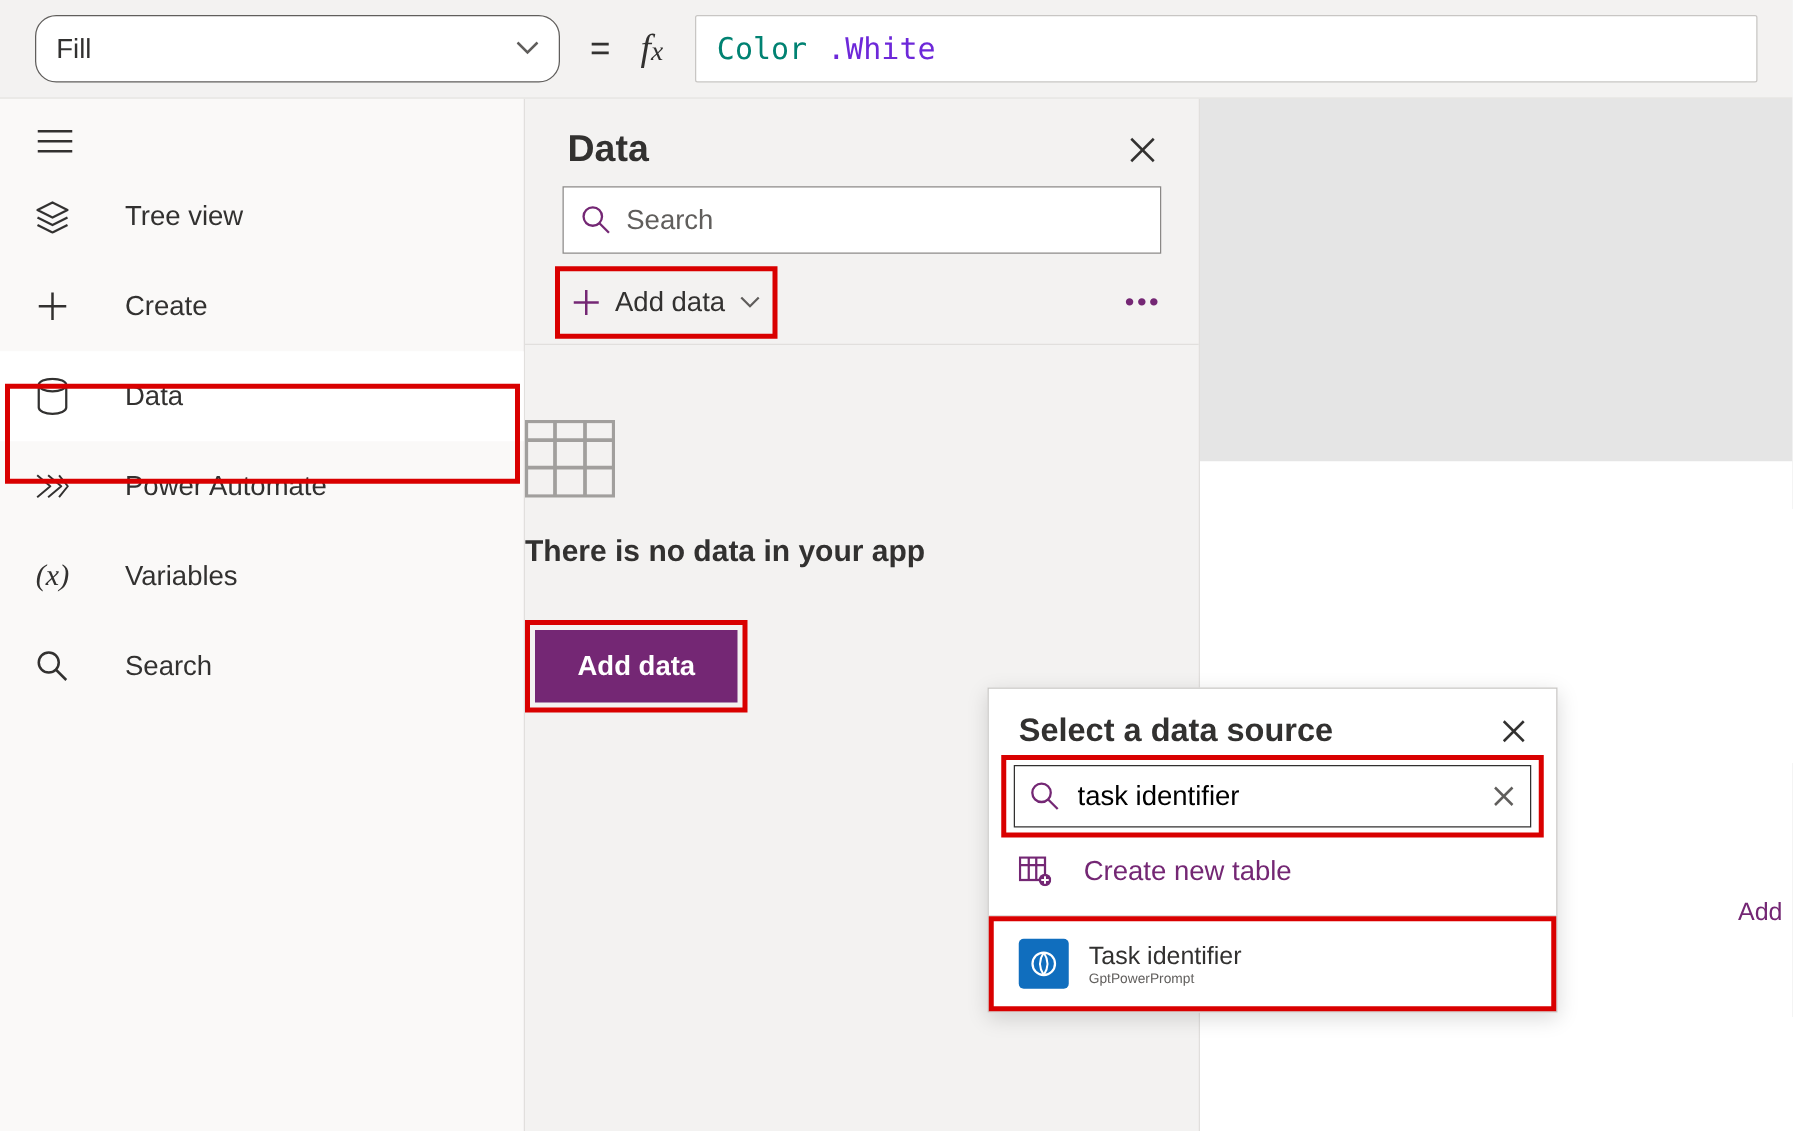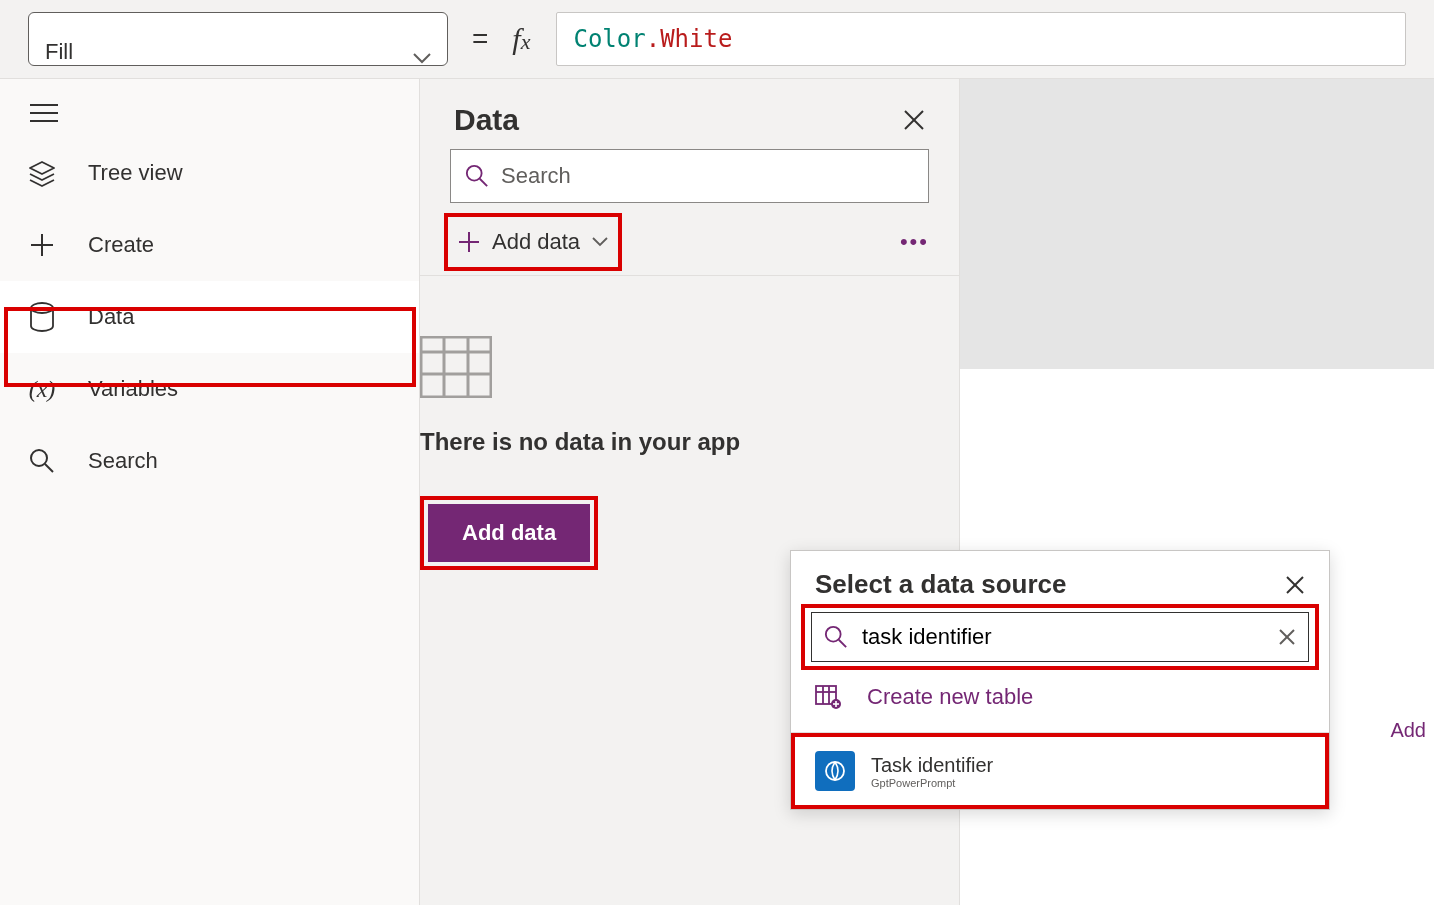--- a/index.html
+++ b/index.html
@@ -20,45 +20,46 @@
     align-items: center;
     padding: 12px 28px;
     background: #f3f2f1;
     border-bottom: 1px solid #e1dfdd;
     gap: 16px;
   }
   .property-select {
     width: 420px;
     height: 54px;
     border: 1.5px solid #605e5c;
-    border-radius: 6px;
+    border-radius: 17px;
     background: #fff;
     display: flex;
-    align-items: flex-end;
+    align-items: center;
     justify-content: space-between;
     padding: 0 16px;
     font-size: 22px;
     cursor: pointer;
   }
   .equals { font-size: 28px; color: #323130; padding: 0 8px;}
   .fx { font-family: "Times New Roman", serif; font-style: italic; font-size: 30px; padding-right: 10px;}
   .formula-input {
     flex: 1;
     height: 54px;
     border: 1px solid #c8c6c4;
     border-radius: 2px;
     background: #fff;
     display: flex;
     align-items: center;
     padding: 0 16px;
     font-family: Consolas, monospace;
     font-size: 24px;
+    gap: 16px;
   }
   .fx-teal { color: #008272; }
-  .fx-plain { color: #b91c1c; }
+  .fx-plain { color: #6d28d9; }
 
   
   .main {
     display: flex;
     height: calc(100% - 78px);
   }
 
   
   .leftnav {
     width: 420px;
@@ -70,21 +71,21 @@
   .hamburger {
     padding: 14px 30px;
     cursor: pointer;
   }
   .nav-item {
     display: flex;
     align-items: center;
     padding: 22px 28px;
     font-size: 22px;
     cursor: pointer;
-    gap: 32px;
+    gap: 44px;
   }
   .nav-item.selected { background: #fff; }
   .nav-icon {
     width: 28px;
     height: 28px;
     display: flex;
     align-items: center;
     justify-content: center;
   }
   .red-box-data {
@@ -207,21 +208,21 @@
     bottom: 164px;
     color: #742774;
     font-size: 20px;
   }
 
   
   .popup {
     position: absolute;
     left: 790px;
     top: 550px;
-    width: 540px;
+    width: 456px;
     background: #fff;
     border: 1px solid #c8c6c4;
     box-shadow: 0 4px 16px rgba(0,0,0,0.15);
     z-index: 50;
   }
   .popup-header {
     display: flex;
     align-items: center;
     justify-content: space-between;
     padding: 18px 24px 12px 24px;
@@ -346,20 +347,28 @@
       <span class="nav-icon">
         <svg width="26" height="30" viewBox="0 0 26 30">
             <ellipse cx="13" cy="6" rx="11" ry="5" stroke="#323130" stroke-width="1.8" fill="none"></ellipse>
             <path d="M2 6 V24 A11 5 0 0 0 24 24 V6" stroke="#323130" stroke-width="1.8" fill="none"></path>
           </svg>
       </span>
       <span>Data</span>
     </div>
 
 
+    <div class="nav-item">
+      <span class="nav-icon">
+        <svg width="32" height="24" viewBox="0 0 32 24">
+            <path d="M2 2 L14 12 L2 22 M12 2 L24 12 L12 22 M22 2 L30 12 L22 22" stroke="#323130" stroke-width="1.8" fill="none" stroke-linejoin="round"></path>
+          </svg>
+      </span>
+      <span>Power Automate</span>
+    </div>
 
     <div class="nav-item">
       <span class="nav-icon" style="font-family:'Times New Roman',serif;font-style:italic;font-size:24px;">(x)</span>
       <span>Variables</span>
     </div>
 
 
     <div class="nav-item">
       <span class="nav-icon">
         <svg width="26" height="26" viewBox="0 0 26 26">

